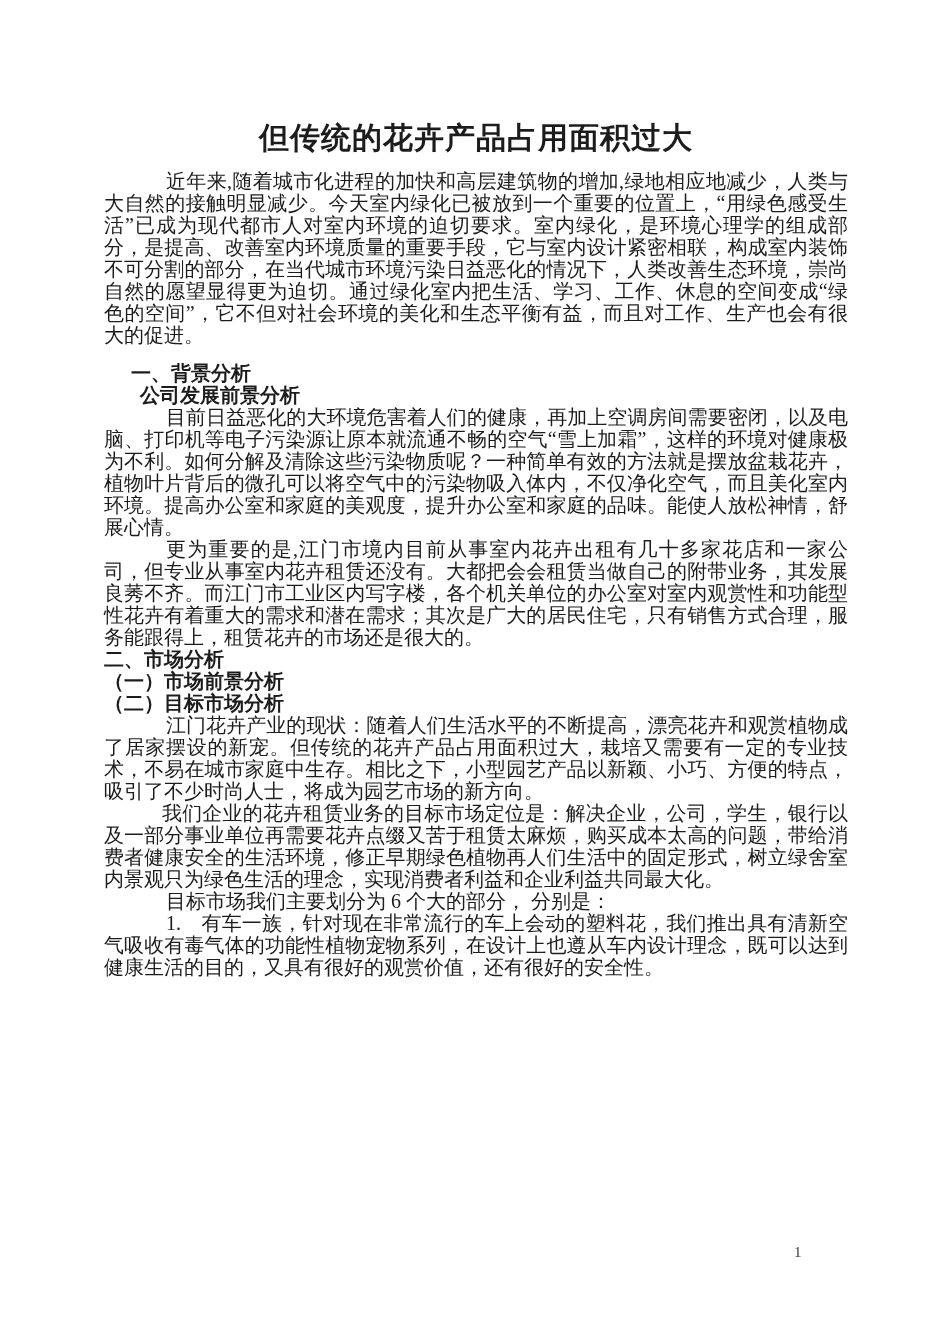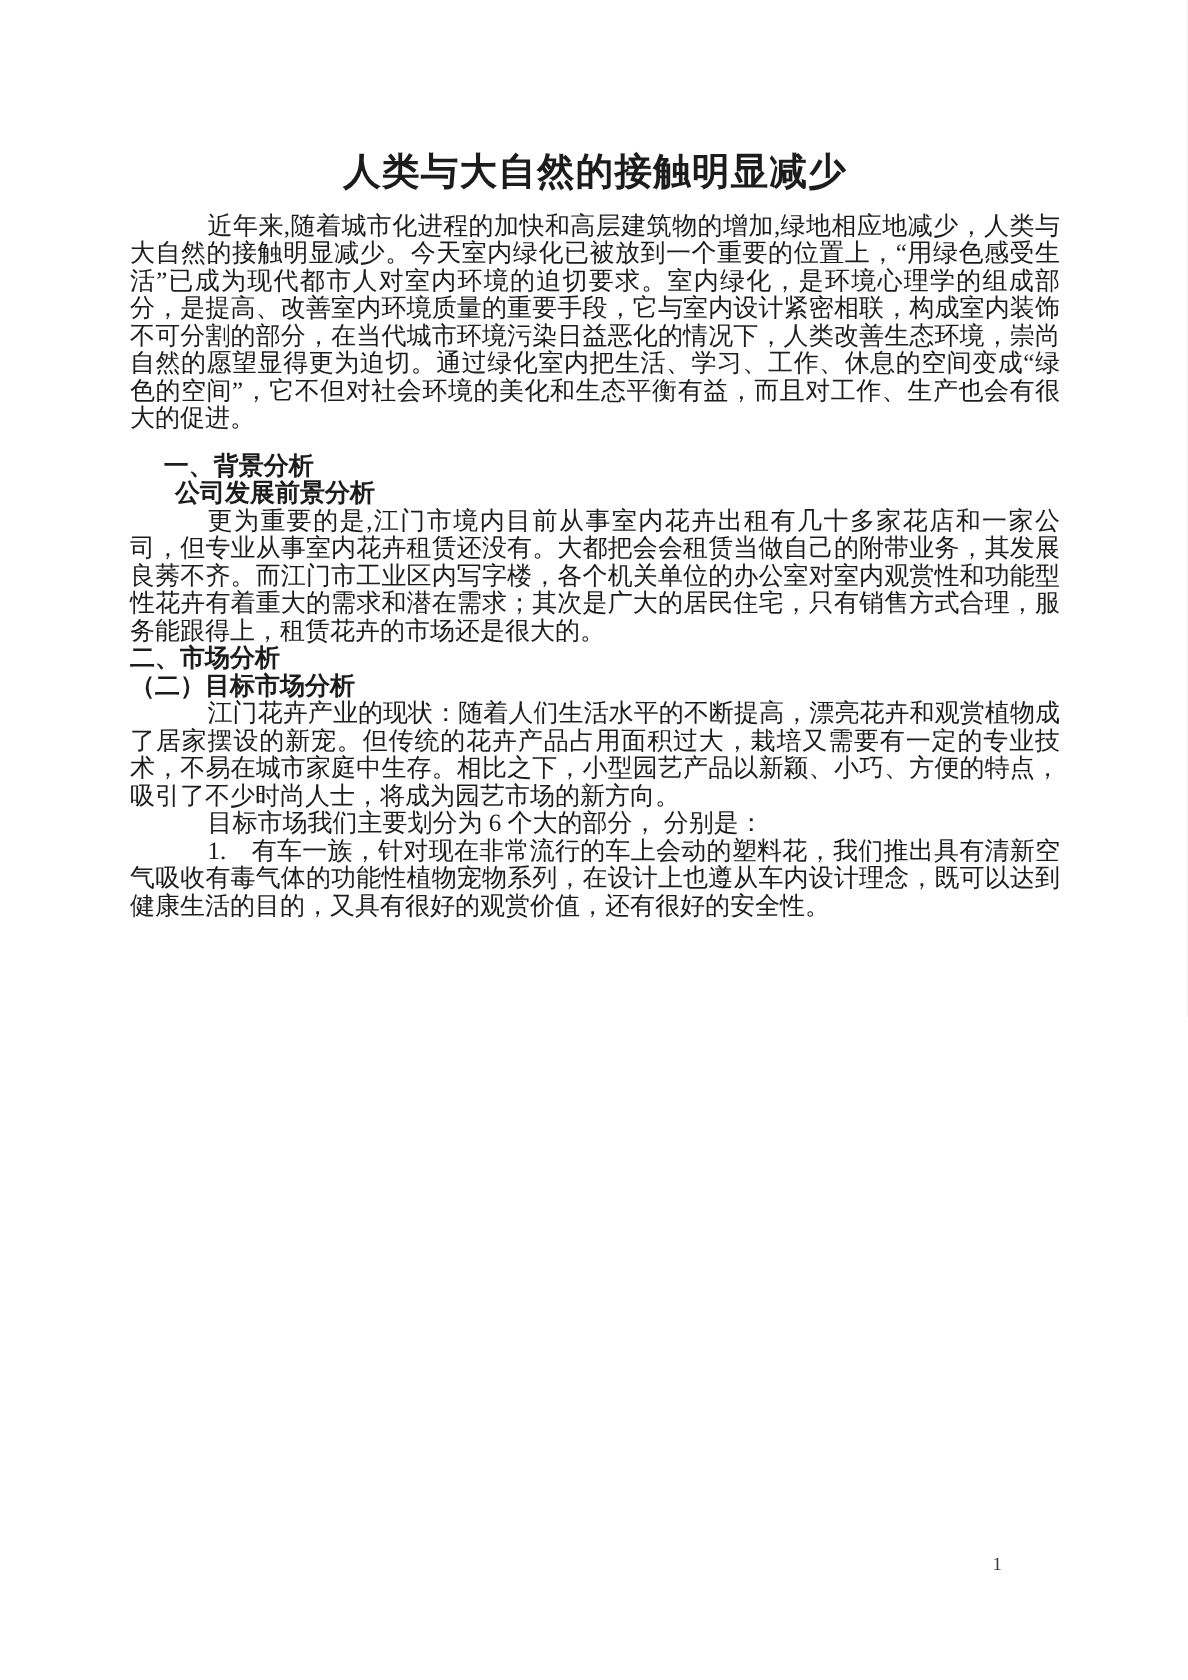--- a/index.html
+++ b/index.html
@@ -46,26 +46,29 @@
     font-size:15px;
     color:#3a3a3a;
     font-family:"Liberation Serif","DejaVu Serif",serif;
   }
 </style>
 </head>
 <body>
 
 <div class="page">
   <div class="doc">
-    <h1 class="doc-title">人类与大自然的接触明显减少</h1>
+    <h1 class="doc-title">但传统的花卉产品占用面积过大</h1>
 
   <div class="block paragraph">近年来,随着城市化进程的加快和高层建筑物的增加,绿地相应地减少，人类与大自然的接触明显减少。今天室内绿化已被放到一个重要的位置上，“用绿色感受生活”已成为现代都市人对室内环境的迫切要求。室内绿化，是环境心理学的组成部分，是提高、改善室内环境质量的重要手段，它与室内设计紧密相联，构成室内装饰不可分割的部分，在当代城市环境污染日益恶化的情况下，人类改善生态环境，崇尚自然的愿望显得更为迫切。通过绿化室内把生活、学习、工作、休息的空间变成“绿色的空间”，它不但对社会环境的美化和生态平衡有益，而且对工作、生产也会有很大的促进。</div>
       <div class="block section-heading indented space-before">一、背景分析</div>
       <div class="block sub-heading">公司发展前景分析</div>
+      <div class="block paragraph">目前日益恶化的大环境危害着人们的健康，再加上空调房间需要密闭，以及电脑、打印机等电子污染源让原本就流通不畅的空气“雪上加霜”，这样的环境对健康极为不利。如何分解及清除这些污染物质呢？一种简单有效的方法就是摆放盆栽花卉，植物叶片背后的微孔可以将空气中的污染物吸入体内，不仅净化空气，而且美化室内环境。提高办公室和家庭的美观度，提升办公室和家庭的品味。能使人放松神情，舒展心情。</div>
       <div class="block paragraph">更为重要的是,江门市境内目前从事室内花卉出租有几十多家花店和一家公司，但专业从事室内花卉租赁还没有。大都把会会租赁当做自己的附带业务，其发展良莠不齐。而江门市工业区内写字楼，各个机关单位的办公室对室内观赏性和功能型性花卉有着重大的需求和潜在需求；其次是广大的居民住宅，只有销售方式合理，服务能跟得上，租赁花卉的市场还是很大的。</div>
       <div class="block section-heading">二、市场分析</div>
+      <div class="block paren-heading">（一）市场前景分析</div>
       <div class="block paren-heading">（二）目标市场分析</div>
       <div class="block paragraph">江门花卉产业的现状：随着人们生活水平的不断提高，漂亮花卉和观赏植物成了居家摆设的新宠。但传统的花卉产品占用面积过大，栽培又需要有一定的专业技术，不易在城市家庭中生存。相比之下，小型园艺产品以新颖、小巧、方便的特点，吸引了不少时尚人士，将成为园艺市场的新方向。</div>
+      <div class="block paragraph" style="text-indent: 58px;">我们企业的花卉租赁业务的目标市场定位是：解决企业，公司，学生，银行以及一部分事业单位再需要花卉点缀又苦于租赁太麻烦，购买成本太高的问题，带给消费者健康安全的生活环境，修正早期绿色植物再人们生活中的固定形式，树立绿舍室内景观只为绿色生活的理念，实现消费者利益和企业利益共同最大化。</div>
       <div class="block paragraph">目标市场我们主要划分为 6 个大的部分， 分别是：</div>
       <div class="block paragraph">1.　有车一族，针对现在非常流行的车上会动的塑料花，我们推出具有清新空气吸收有毒气体的功能性植物宠物系列，在设计上也遵从车内设计理念，既可以达到健康生活的目的，又具有很好的观赏价值，还有很好的安全性。</div>
     </div>
   <div class="page-number">1</div>
 </div>
 
 </body></html>

